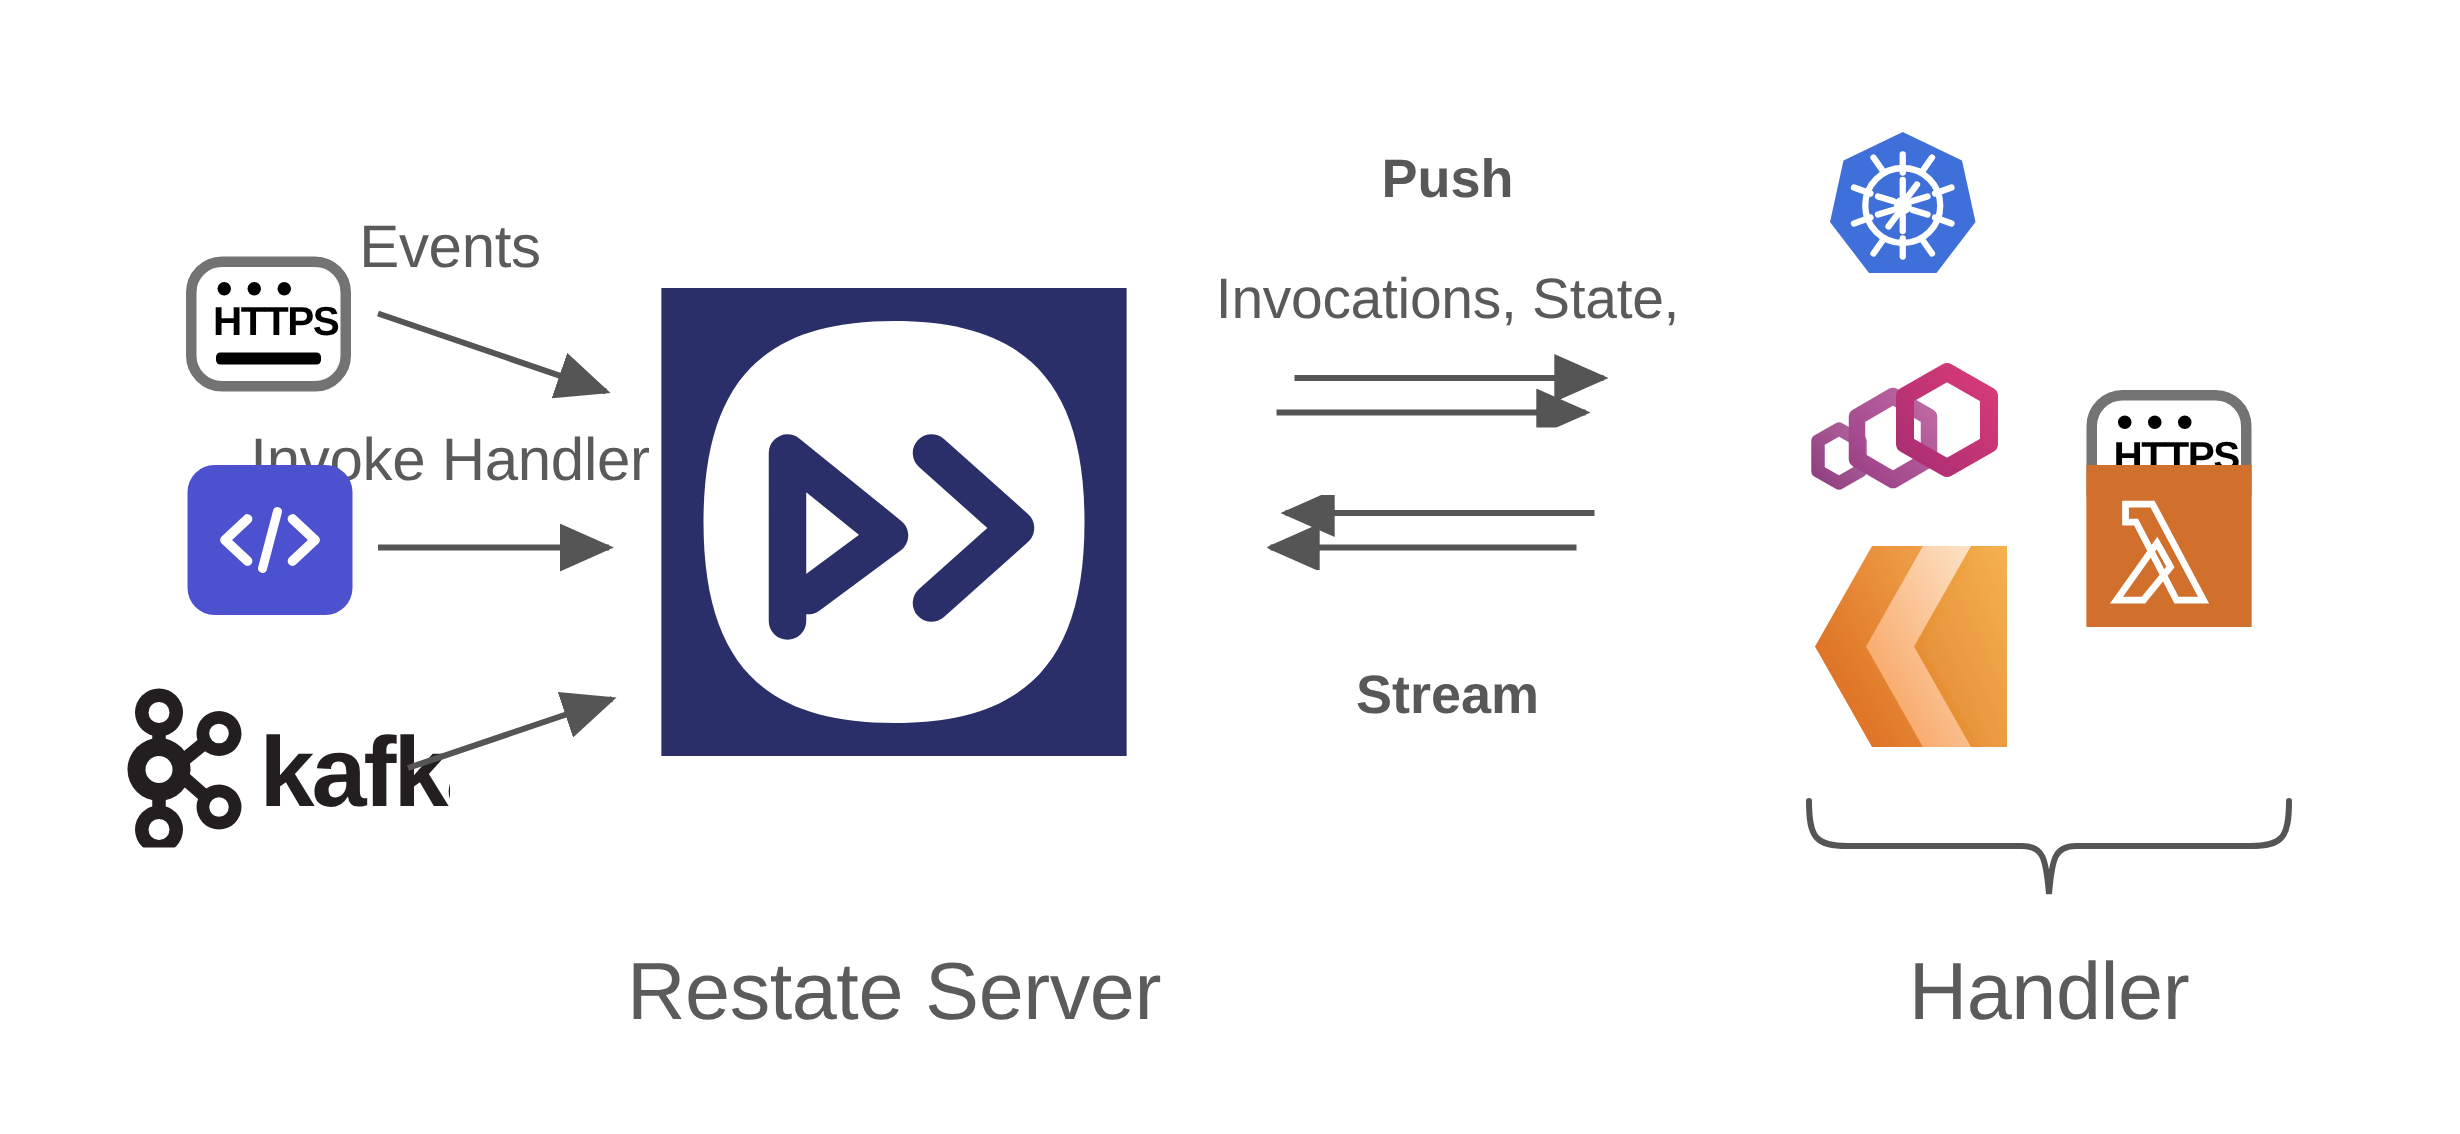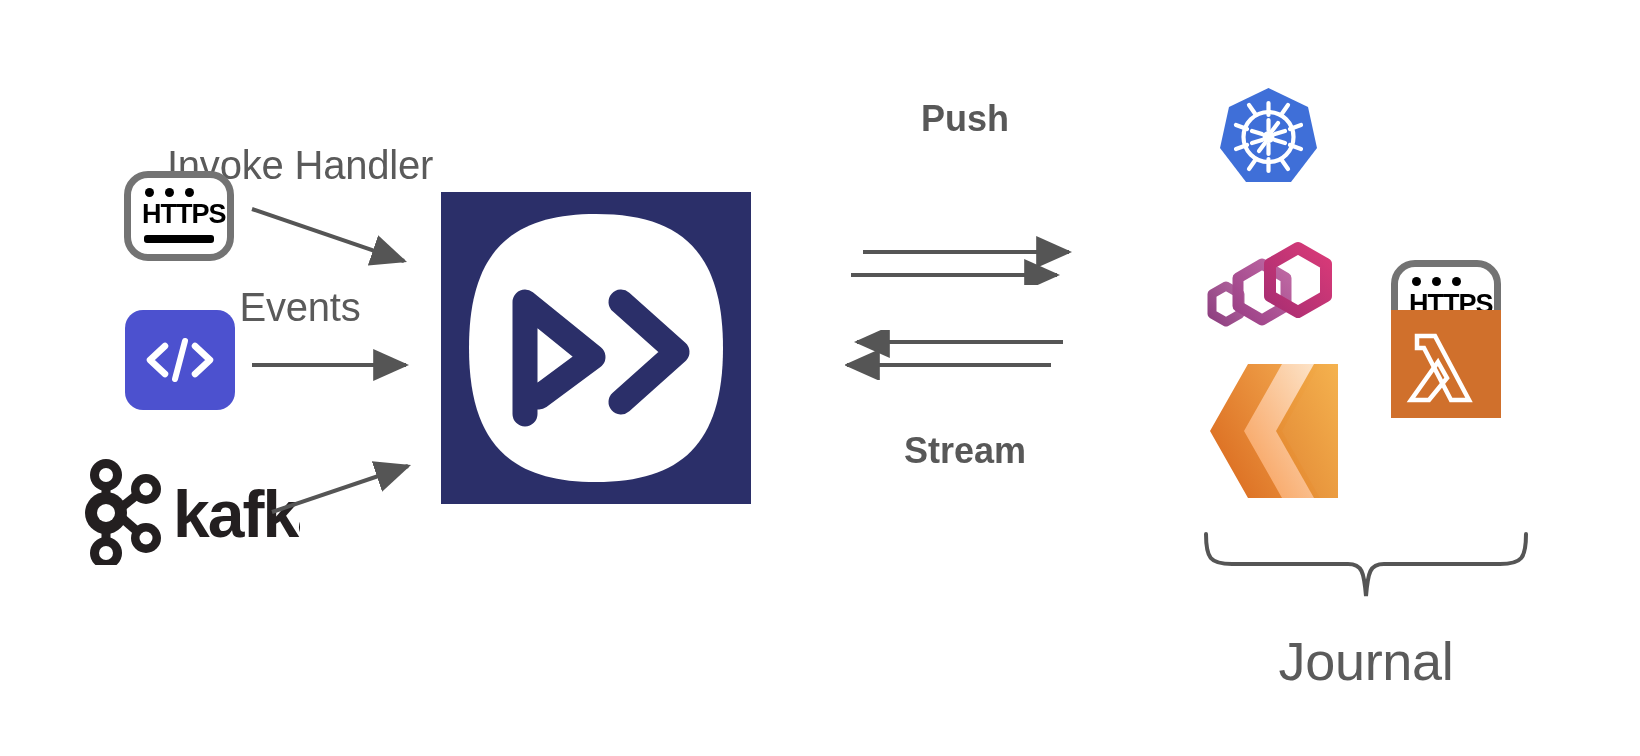--- a/index.html
+++ b/index.html
@@ -107,22 +107,22 @@
   }
 
   svg { display: block; }
 </style>
 </head>
 <body>
 
 <div id="canvas">
 
   <div class="abs diagram-label label-left-source" style="left:100px; top:48px; width:400px;">
+    <div>Events</div>
     <div>Invoke Handler</div>
-    <div>Events</div>
   </div>
 
   <div class="abs https-icon" style="left:124px; top:171px; width:110px; height:90px;">
     <div class="https-dots" style="left:14px; top:10px;">
       <i></i>
         <i></i>
         <i></i>
     </div>
     <div class="https-text" style="left:11px; top:23px; font-size:27px;">HTTPS</div>
     <div class="https-bar" style="left:13px; bottom:11px; width:70px; height:8px;"></div>
@@ -181,44 +181,46 @@
                C 28 252, 70 290, 155 290
                C 240 290, 282 252, 282 156
                C 282 60, 240 22, 155 22 Z" fill="#ffffff"></path>
       <g fill="none" stroke="#2b2f69" stroke-width="25" stroke-linecap="round" stroke-linejoin="round">
         <path d="M84 222 L84 110 L152 165 L98 205"></path>
         <path d="M180 110 L236 160 L180 210"></path>
       </g>
     </svg>
   </div>
 
+  <div class="abs diagram-label label-bottom" style="left:346px; top:630px; width:500px;">Restate Server</div>
 
   <div class="abs diagram-label" style="left:770px; top:60px; width:390px;">
     <div class="label-emph">Push</div>
+    <div class="label-sub">Invocations, State,</div>
   </div>
 
   <svg class="abs" style="left:845px; top:235px;" width="240" height="50" viewBox="0 0 240 50">
     <defs>
       <marker id="ah2" markerWidth="9" markerHeight="8" refX="8.2" refY="4" orient="auto">
         <path d="M0,0 L9,4 L0,8 Z" fill="#555555"></path>
       </marker>
       <marker id="ahl" markerWidth="9" markerHeight="8" refX="8.2" refY="4" orient="auto">
         <path d="M0,0 L9,4 L0,8 Z" fill="#555555"></path>
       </marker>
     </defs>
     <line x1="18" y1="17" x2="224" y2="17" stroke="#555555" stroke-width="4" marker-end="url(#ah2)"></line>
     <line x1="6" y1="40" x2="212" y2="40" stroke="#555555" stroke-width="4" marker-end="url(#ah2)"></line>
   </svg>
 
   <svg class="abs" style="left:845px; top:330px;" width="240" height="50" viewBox="0 0 240 50">
     <line x1="218" y1="12" x2="12" y2="12" stroke="#555555" stroke-width="4" marker-end="url(#ahl)"></line>
     <line x1="206" y1="35" x2="2" y2="35" stroke="#555555" stroke-width="4" marker-end="url(#ahl)"></line>
   </svg>
 
-  <div class="abs diagram-label" style="left:770px; top:392px; width:390px;">
+  <div class="abs diagram-label" style="left:770px; top:404px; width:390px;">
     <div class="label-emph">Stream</div>
   </div>
 
   <div class="abs" style="left:1216px; top:85px; width:105px; height:110px;">
     <svg width="105" height="110" viewBox="0 0 105 110">
       <path d="M52.5 3 L92 22 L101 63 L75 97 L30 97 L4 63 L13 22 Z" fill="#3f6fd8"></path>
       <g stroke="#ffffff" stroke-width="4.2" fill="none" stroke-linecap="round">
         <circle cx="52.5" cy="52" r="25"></circle>
         <line x1="52.5" y1="18" x2="52.5" y2="30"></line>
         <line x1="52.5" y1="74" x2="52.5" y2="86"></line>
@@ -305,15 +307,15 @@
       <path d="M96 6 L134 6 L96 73 L134 140 L96 140 L58 73 Z" fill="url(#wg2)"></path>
       <path d="M128 6 L152 6 L152 140 L128 140 L90 73 Z" fill="url(#wg3)" opacity="0.95"></path>
     </svg>
   </div>
 
   <svg class="abs" style="left:1196px; top:530px;" width="340" height="80" viewBox="0 0 340 80">
     <path d="M10 4 C10 28, 14 34, 36 34 L152 34 C166 34, 168 42, 170 66
              C172 42, 174 34, 188 34 L304 34 C326 34, 330 28, 330 4" fill="none" stroke="#555555" stroke-width="4" stroke-linecap="round"></path>
   </svg>
 
-  <div class="abs diagram-label label-bottom" style="left:1116px; top:630px; width:500px;">Journal</div>
+  <div class="abs diagram-label label-bottom" style="left:1116px; top:630px; width:500px;">Handler</div>
 
 </div>
 
 </body></html>

